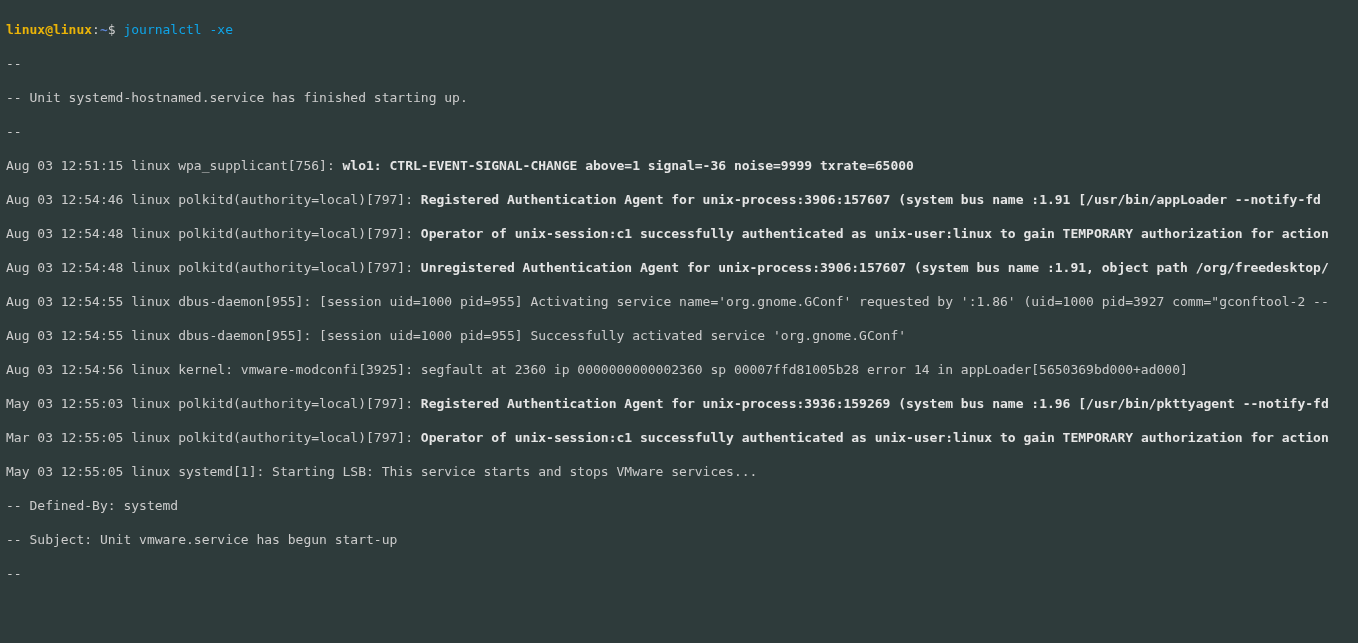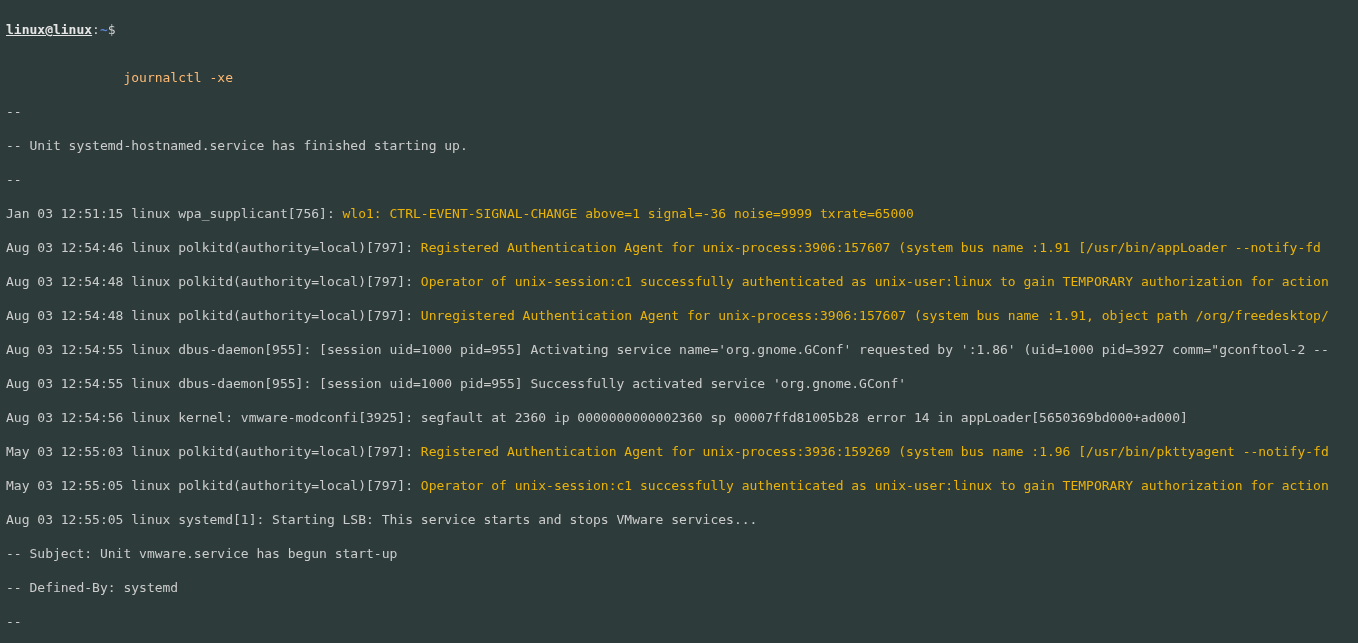--- a/index.html
+++ b/index.html
@@ -35,68 +35,66 @@
       background: rgba(45, 58, 58, 0.92);
       padding: 4px 6px;
       color: #d0d0d0;
       white-space: pre;
       overflow: hidden;
     }
     .prompt-line {
       display: flex;
     }
     .user-host {
-      color: #e5e5e5;
+      color: #eab308;
       font-weight: bold;
-      text-decoration: underline;
     }
     .colon {
       color: #d0d0d0;
     }
     .path {
       color: #5f87d7;
       font-weight: bold;
     }
     .dollar {
       color: #d0d0d0;
     }
     .command {
-      color: #fdba74;
-      margin-top: 48px;
+      color: #0ea5e9;
     }
     .log-line {
       color: #cccccc;
     }
     .log-bold {
-      color: #eab308;
-      font-weight: normal;
+      color: #e5e5e5;
+      font-weight: bold;
     }
   </style>
 </head>
 <body>
 
 <div class="background-layer"></div>
 
 <div class="terminal">
 <div class="prompt-line"><span class="user-host">linux@linux</span><span class="colon">:</span><span class="path">~</span><span class="dollar">$ </span><span class="command">journalctl -xe</span></div>
 <div class="log-line">-- </div>
 <div class="log-line">-- Unit systemd-hostnamed.service has finished starting up.</div>
 <div class="log-line">-- </div>
-<div class="log-line"><span>Jan 03 12:51:15 linux wpa_supplicant[756]: </span><span class="log-bold">wlo1: CTRL-EVENT-SIGNAL-CHANGE above=1 signal=-36 noise=9999 txrate=65000</span></div>
+<div class="log-line"><span>Aug 03 12:51:15 linux wpa_supplicant[756]: </span><span class="log-bold">wlo1: CTRL-EVENT-SIGNAL-CHANGE above=1 signal=-36 noise=9999 txrate=65000</span></div>
 <div class="log-line"><span>Aug 03 12:54:46 linux polkitd(authority=local)[797]: </span><span class="log-bold">Registered Authentication Agent for unix-process:3906:157607 (system bus name :1.91 [/usr/bin/appLoader --notify-fd</span></div>
 <div class="log-line"><span>Aug 03 12:54:48 linux polkitd(authority=local)[797]: </span><span class="log-bold">Operator of unix-session:c1 successfully authenticated as unix-user:linux to gain TEMPORARY authorization for action</span></div>
 <div class="log-line"><span>Aug 03 12:54:48 linux polkitd(authority=local)[797]: </span><span class="log-bold">Unregistered Authentication Agent for unix-process:3906:157607 (system bus name :1.91, object path /org/freedesktop/</span></div>
 <div class="log-line">Aug 03 12:54:55 linux dbus-daemon[955]: [session uid=1000 pid=955] Activating service name='org.gnome.GConf' requested by ':1.86' (uid=1000 pid=3927 comm="gconftool-2 --</div>
 <div class="log-line">Aug 03 12:54:55 linux dbus-daemon[955]: [session uid=1000 pid=955] Successfully activated service 'org.gnome.GConf'</div>
 <div class="log-line">Aug 03 12:54:56 linux kernel: vmware-modconfi[3925]: segfault at 2360 ip 0000000000002360 sp 00007ffd81005b28 error 14 in appLoader[5650369bd000+ad000]</div>
 <div class="log-line"><span>May 03 12:55:03 linux polkitd(authority=local)[797]: </span><span class="log-bold">Registered Authentication Agent for unix-process:3936:159269 (system bus name :1.96 [/usr/bin/pkttyagent --notify-fd</span></div>
-<div class="log-line"><span>May 03 12:55:05 linux polkitd(authority=local)[797]: </span><span class="log-bold">Operator of unix-session:c1 successfully authenticated as unix-user:linux to gain TEMPORARY authorization for action</span></div>
-<div class="log-line">Aug 03 12:55:05 linux systemd[1]: Starting LSB: This service starts and stops VMware services...</div>
+<div class="log-line"><span>Mar 03 12:55:05 linux polkitd(authority=local)[797]: </span><span class="log-bold">Operator of unix-session:c1 successfully authenticated as unix-user:linux to gain TEMPORARY authorization for action</span></div>
+<div class="log-line">May 03 12:55:05 linux systemd[1]: Starting LSB: This service starts and stops VMware services...</div>
+<div class="log-line">-- Defined-By: systemd</div>
 <div class="log-line">-- Subject: Unit vmware.service has begun start-up</div>
-<div class="log-line">-- Defined-By: systemd</div>
 <div class="log-line">-- </div>
 
 
 
 
 
 
 
 
 

